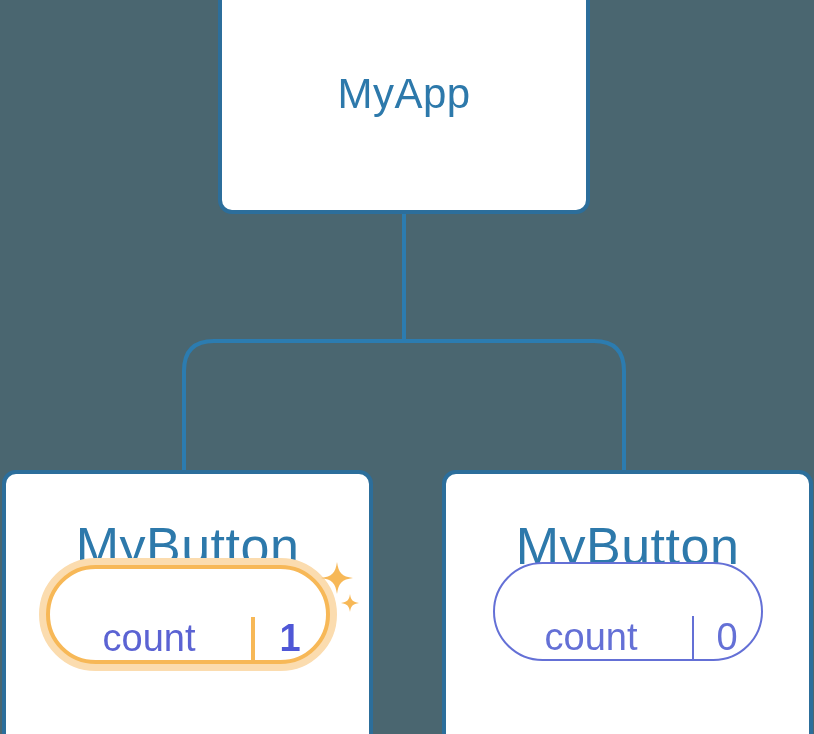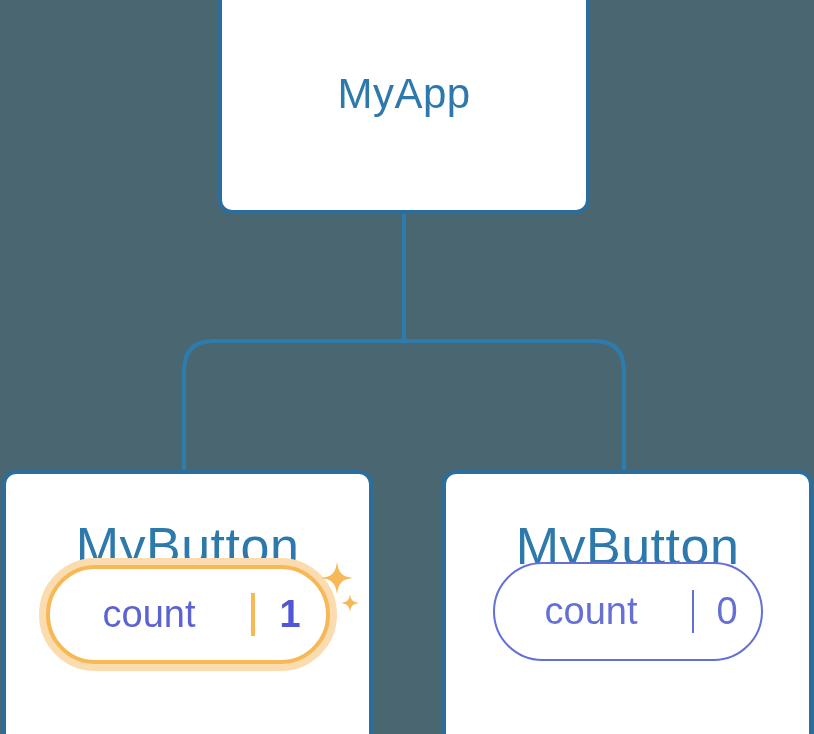--- a/index.html
+++ b/index.html
@@ -71,21 +71,21 @@
     left: 0;
     right: 0;
     top: 88px;
     display: flex;
     justify-content: center;
     align-items: center;
   }
   .pill {
     position: relative;
     display: flex;
-    align-items: center;
+    align-items: flex-end;
     box-sizing: border-box;
     background: #ffffff;
     gap: 20px;
   }
   
   .pill-plain {
     width: 270px;
     height: 99px;
     border: 2px solid #6470d6;
     border-radius: 999px;

